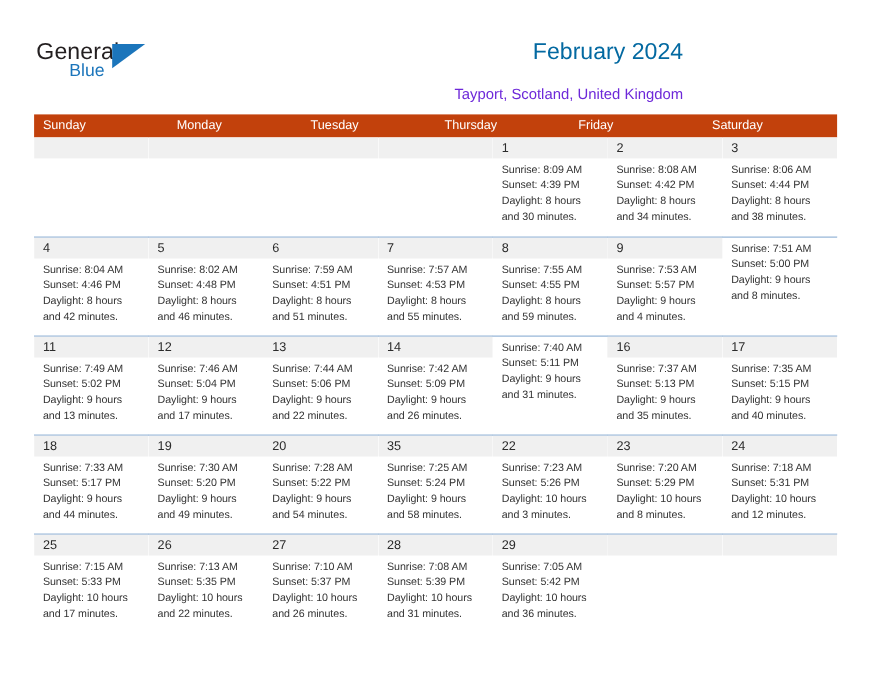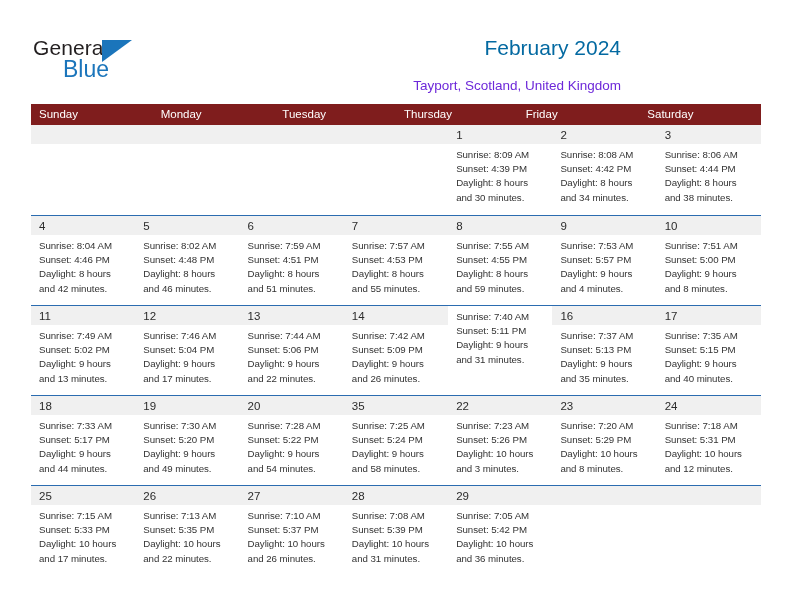--- a/index.html
+++ b/index.html
@@ -43,21 +43,21 @@
     top: 0;
     font-size: 21px;
     letter-spacing: 0.1px;
     color: #231f20;
     font-family: "Liberation Sans", sans-serif;
   }
   .logo-blue {
     position: absolute;
     left: 30px;
     top: 20px;
-    font-size: 23px;
+    font-size: 16px;
     color: #1b75bb;
     font-family: "Liberation Sans", sans-serif;
   }
   .logo-tri {
     position: absolute;
     left: 69px;
     top: 4px;
     width: 0;
     height: 0;
     border-left: 30px solid #1b75bb;
@@ -90,21 +90,21 @@
     position: absolute;
     left: 31px;
     top: 104px;
     width: 730px;
   }
 
   .dow-row {
     display: flex;
     width: 730px;
     height: 21px;
-    background: #7f1d1d;
+    background: #c2410c;
   }
   .dow {
     flex: 1 1 0;
     color: #ffffff;
     font-size: 11.5px;
     line-height: 21px;
     padding-left: 8px;
     box-sizing: border-box;
     white-space: nowrap;
     overflow: hidden;
@@ -275,21 +275,20 @@
           <div class="day">
             <div class="daynum-band"><span class="daynum">9</span></div>
             <div class="lines">
               <div class="line">Sunrise: 7:53 AM</div>
               <div class="line">Sunset: 5:57 PM</div>
               <div class="line">Daylight: 9 hours</div>
               <div class="line">and 4 minutes.</div>
             </div>
           </div>
           <div class="day">
-            <div class="daynum-band"><span class="daynum">10</span></div>
             <div class="lines">
               <div class="line">Sunrise: 7:51 AM</div>
               <div class="line">Sunset: 5:00 PM</div>
               <div class="line">Daylight: 9 hours</div>
               <div class="line">and 8 minutes.</div>
             </div>
           </div>
         </div>
         <div class="week">
           <div class="day">

